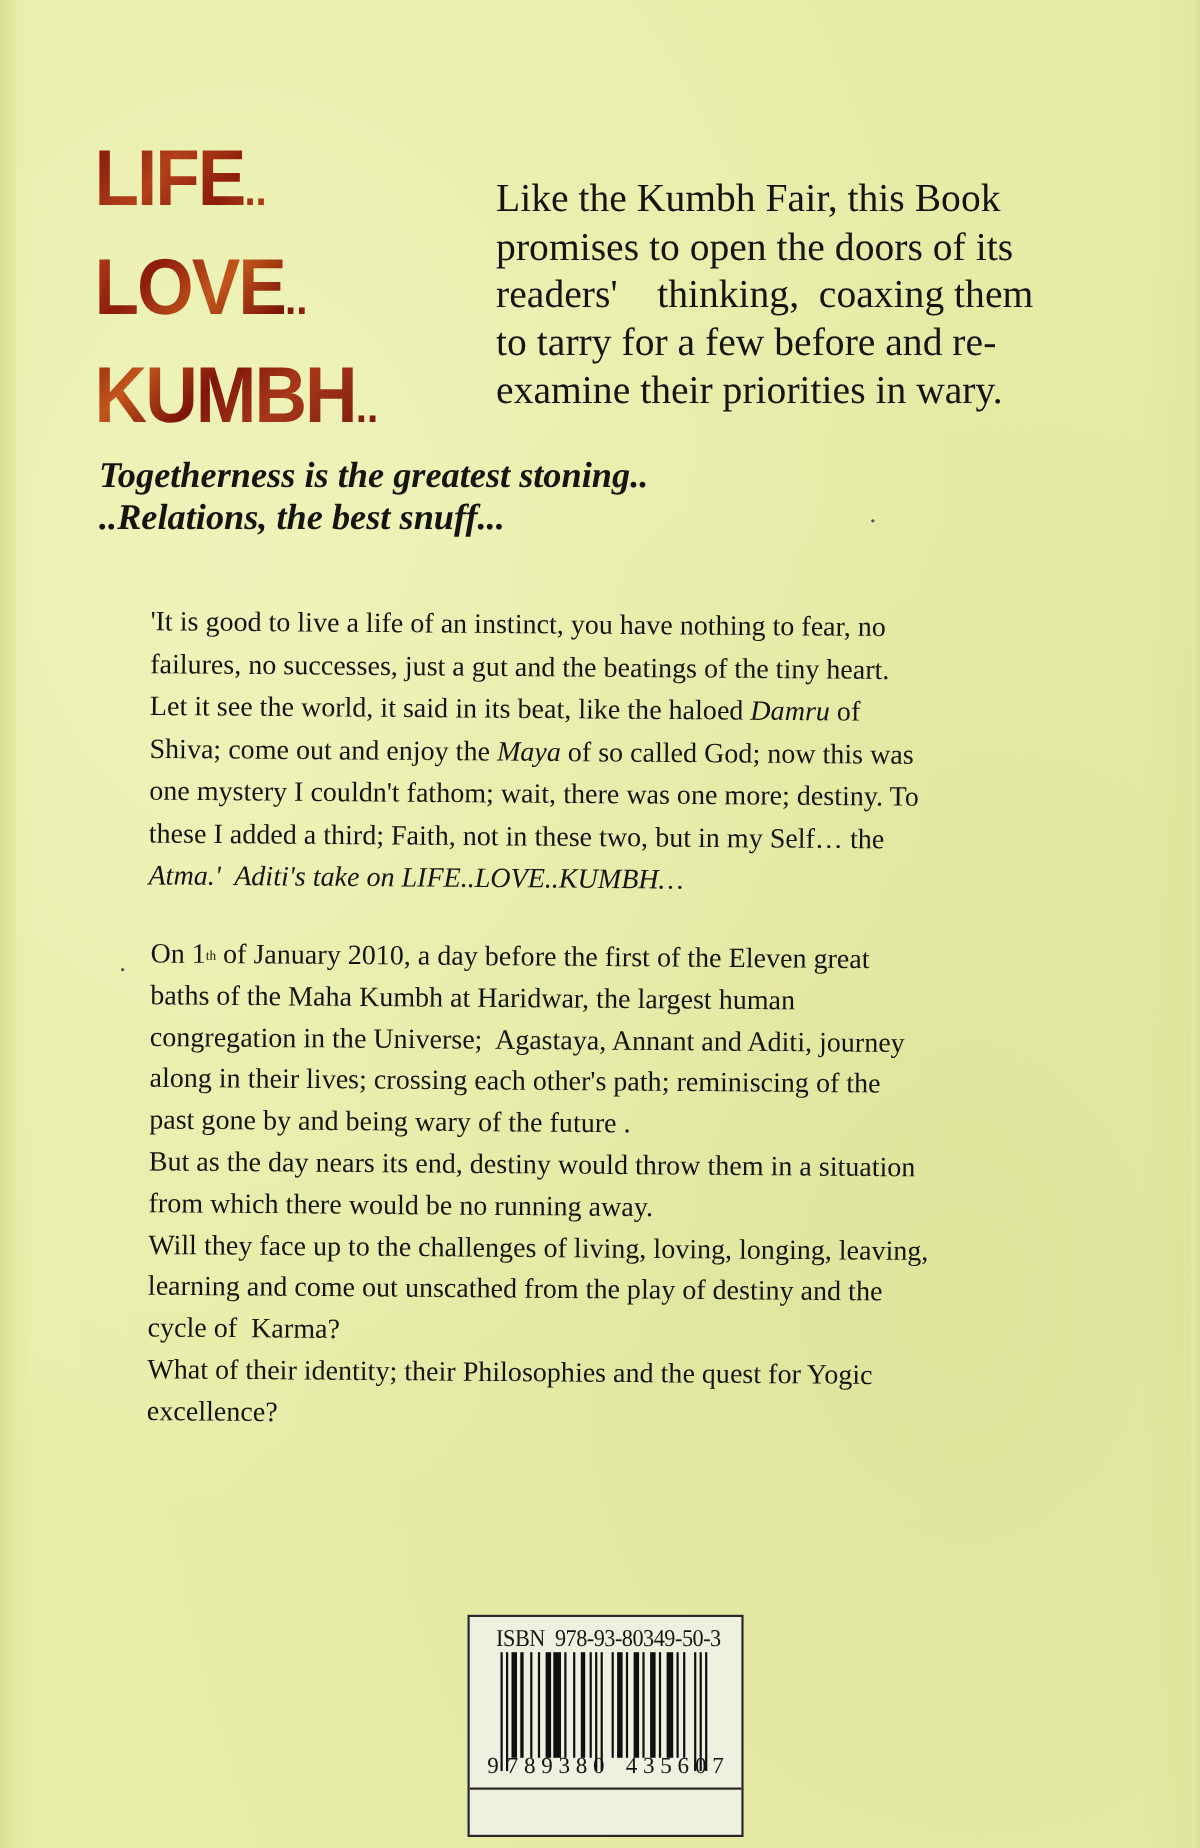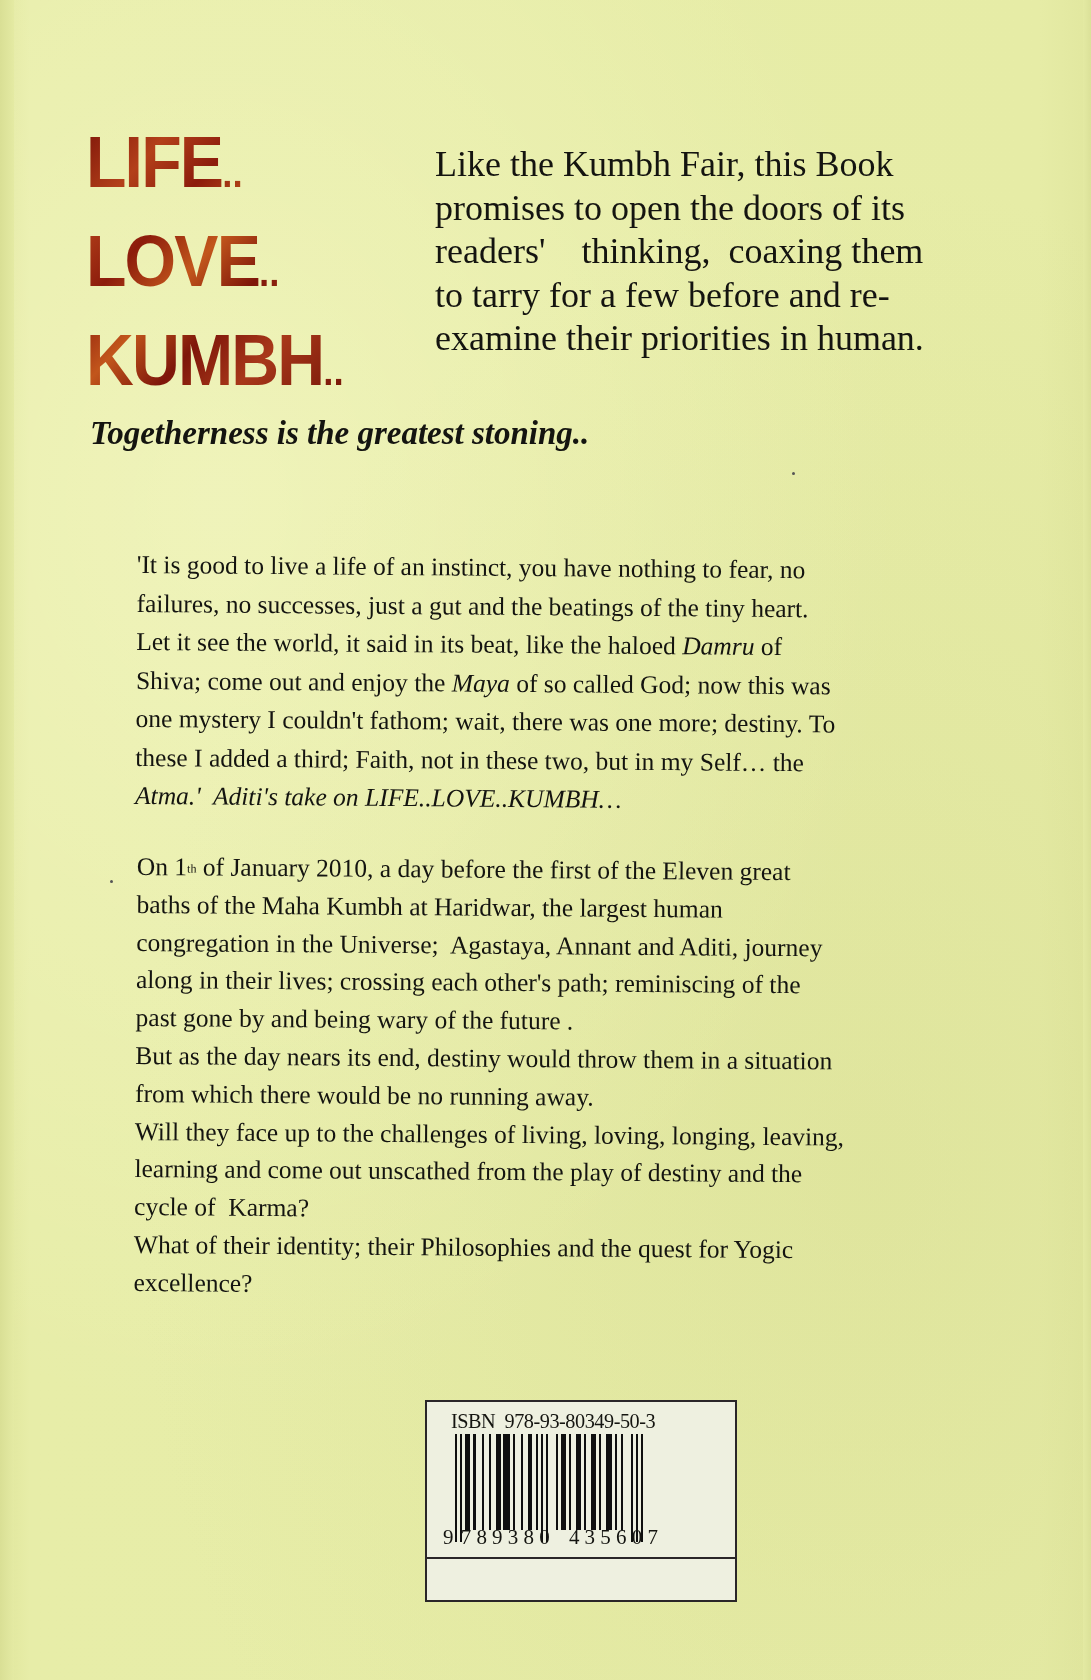--- a/index.html
+++ b/index.html
@@ -21,37 +21,37 @@
     .title { position: absolute; left: 86px; top: 118px; margin: 0;
       font-family: "Liberation Sans", "DejaVu Sans", sans-serif; font-weight: bold;
       font-size: 72px; line-height: 88px; letter-spacing: -2px;
       background: linear-gradient(135deg, #7a1208 0%, #b3401a 18%, #8c1c0c 32%, #c2561c 46%, #7e160a 60%, #a8381a 75%, #6e1006 100%);
       -webkit-background-clip: text; background-clip: text; color: transparent;
       transform: scaleX(0.92); transform-origin: left top;
     }
     .title .line { display: block; }
     .title .dots { font-size: 40px; letter-spacing: 0; }
 
-    .blurb { position: absolute; left: 435px; top: 143px; width: 560px; margin: 0;
+    .blurb { position: absolute; left: 435px; top: 143px; width: 560px; margin: 16px;
       font-size: 36px; line-height: 43.5px; }
     .blurb .line { display: block; white-space: nowrap; }
 
     .tagline { position: absolute; left: 90px; top: 414px; margin: 0;
       font-weight: bold; font-style: italic; font-size: 33px; line-height: 38px; }
     .tagline .line { display: block; white-space: nowrap; }
 
     .para { position: absolute; left: 137px; margin: 0; font-size: 25.5px; line-height: 38.5px; }
     .para .line { display: block; white-space: nowrap; }
     .para-1 { top: 546px; transform: rotate(0.45deg); transform-origin: left top; }
     .para-2 { top: 848px; transform: rotate(0.45deg); transform-origin: left top; }
     .para-2 .line { line-height: 37.8px; }
     sup { font-size: 12px; vertical-align: top; position: relative; top: 2px; }
     em { font-style: italic; }
 
-    .barcode-box { position: absolute; left: 425px; top: 1400px; width: 312px; height: 202px;
+    .barcode-box { position: absolute; left: 425px; top: 1468px; width: 251px; height: 202px;
       border: 2px solid #2a2628; background: #eef0e0; box-sizing: border-box; }
     .isbn-label { position: absolute; left: 24px; top: 6px; font-size: 22px; letter-spacing: -0.5px;
       transform: scaleX(0.92); transform-origin: left top; white-space: nowrap; }
     .bars { position: absolute; left: 28px; top: 32px; height: 96px; width: 216px; display: flex; align-items: flex-start; }
     .bars span { display: block; background: #0f0f0f; height: 96px; }
     .bars span.long { height: 108px; }
     .digits { position: absolute; left: 16px; top: 123px; font-size: 21px; letter-spacing: 5.2px; white-space: nowrap; }
     .digits .g2 { margin-left: 14px; }
     .box-divider { position: absolute; left: 0; right: 0; top: 155px; border-top: 2px solid #2a2628; }
 
@@ -67,25 +67,26 @@
   <span class="line"><span>LIFE</span><span class="dots">..</span></span>
   <span class="line"><span>LOVE</span><span class="dots">..</span></span>
   <span class="line"><span>KUMBH</span><span class="dots">..</span></span>
 </h1>
 
 <p class="blurb">
   <span class="line">Like the Kumbh Fair, this Book</span>
   <span class="line">promises to open the doors of its</span>
   <span class="line" style="white-space:pre">readers'    thinking,  coaxing them</span>
   <span class="line">to tarry for a few before and re-</span>
-  <span class="line">examine their priorities in human.</span>
+  <span class="line">examine their priorities in wary.</span>
 </p>
 
 <p class="tagline">
   <span class="line">Togetherness is the greatest stoning..</span>
+  <span class="line">..Relations, the best snuff...</span>
 </p>
 
 <p class="para para-1">
   <span class="line">'It is good to live a life of an instinct, you have nothing to fear, no</span>
   <span class="line">failures, no successes, just a gut and the beatings of the tiny heart.</span>
   <span class="line"><span>Let it see the world, it said in its beat, like the haloed </span><em>Damru</em><span> of</span></span>
   <span class="line"><span>Shiva; come out and enjoy the </span><em>Maya</em><span> of so called God; now this was</span></span>
   <span class="line">one mystery I couldn't fathom; wait, there was one more; destiny. To</span>
   <span class="line">these I added a third; Faith, not in these two, but in my Self… the</span>
   <span class="line"><em style="white-space:pre">Atma.'  Aditi's take on LIFE..LOVE..KUMBH…</em></span>

